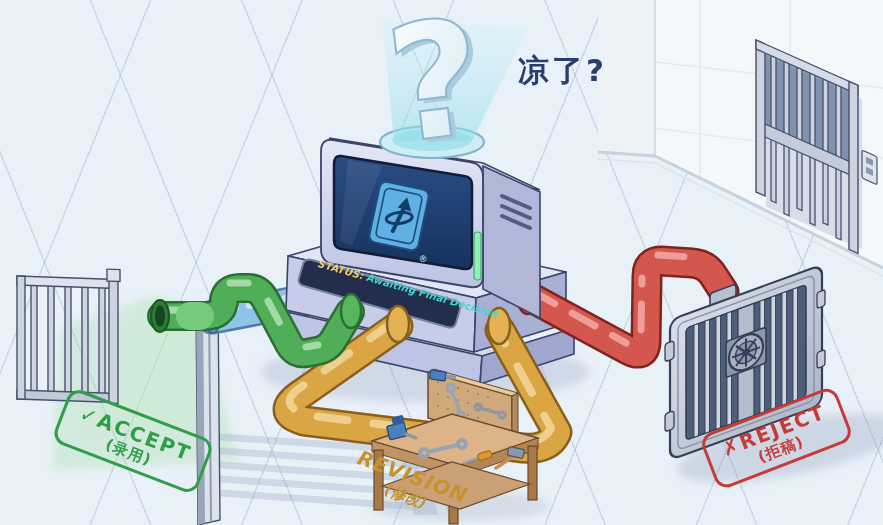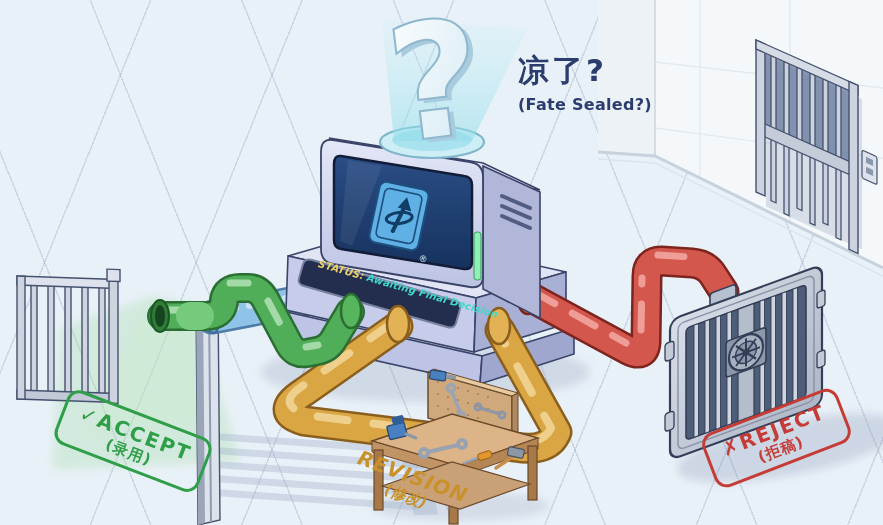--- a/index.html
+++ b/index.html
@@ -307,21 +307,20 @@
     </g>
     <g>
       <path d="M 496 468 L 514 456" stroke="#c98d4e" stroke-width="3.5" stroke-linecap="round"></path>
       <rect x="508" y="448" width="16" height="9" rx="2" fill="#8d97a5" stroke="#4c5664" stroke-width="1.2" transform="rotate(12 516 452)"></rect>
     </g>
   </g>
 </svg>
 
 <div class="label fate">
   <div class="t">凉了?</div>
-  <div class="s">(Fate Sealed?)</div>
 </div>
 
 <div class="label status-text">
   <span class="k">STATUS:</span><span class="v">Awaiting Final Decision</span>
 </div>
 
 <div class="badge accept">
   <div class="row1"><span>✓</span><span>ACCEPT</span></div>
   <div class="row2">(录用)</div>
 </div>

